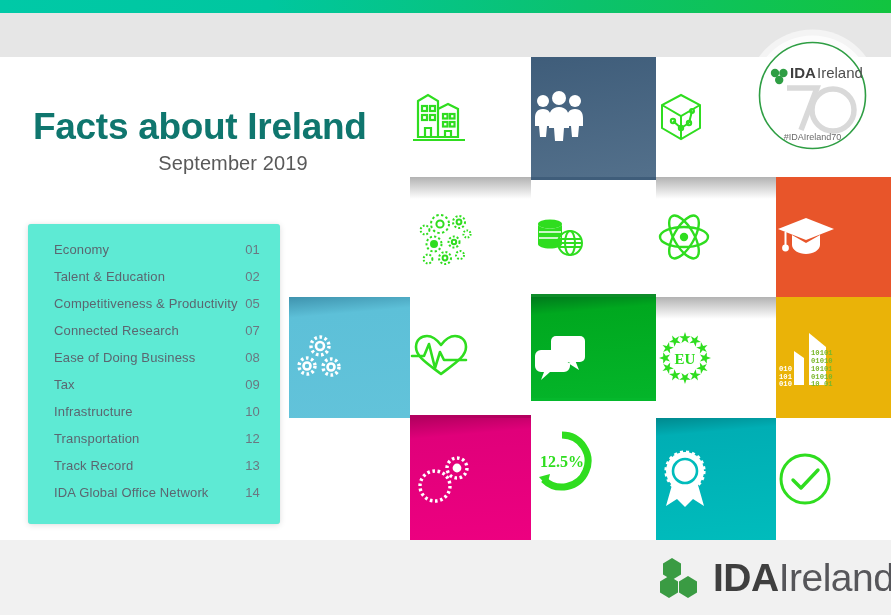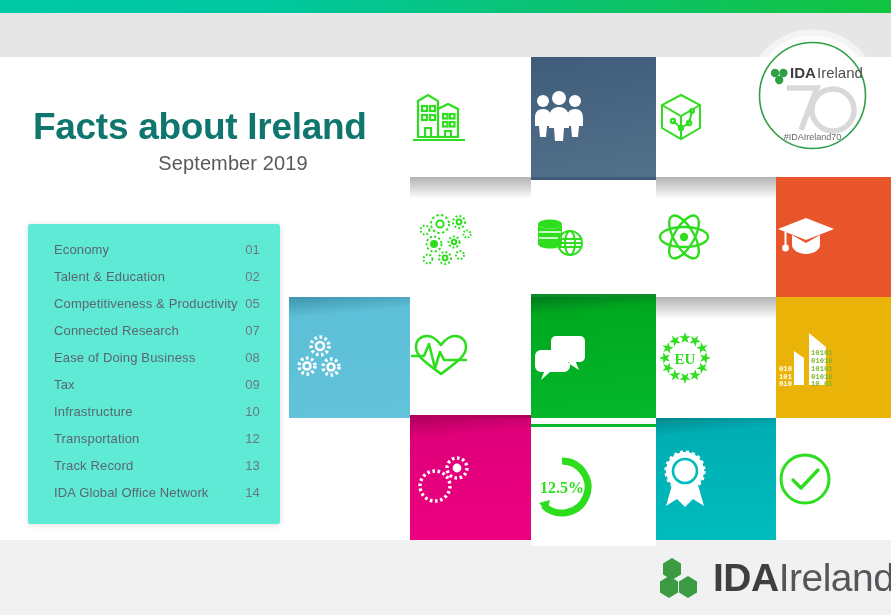--- a/index.html
+++ b/index.html
@@ -338,21 +338,21 @@
   <div class="tile" style="left:410px; top:418px; width:121px; height:122px; background:linear-gradient(175deg,#b3005f 0%,#e0007a 16%,#ed0080 100%);">
     <svg width="64" height="60" viewBox="0 0 64 60">
       <g fill="none" stroke="#ffffff" stroke-width="3.4" stroke-dasharray="2.6 2.6">
         <circle cx="25" cy="37" r="15"></circle>
         <circle cx="47" cy="19" r="10"></circle>
       </g>
       <circle cx="47" cy="19" r="4.4" fill="#ffffff"></circle>
     </svg>
   </div>
 
-  <div class="tile" style="left:531px; top:424px; width:125px; height:122px; background:#ffffff; border-top:3px solid #05b82c;">
+  <div class="tile" style="left:531px; top:398px; width:125px; height:122px; background:#ffffff; border-top:3px solid #05b82c;">
     <svg width="62" height="62" viewBox="0 0 62 62">
       <path d="M31 5 a26 26 0 1 1 -18.4 44.4" fill="none" stroke="#2fdd1f" stroke-width="7"></path>
       <polygon points="8,47 19,44 16,56" fill="#2fdd1f"></polygon>
       <text x="31" y="37" text-anchor="middle" fill="#2fdd1f" font-family="Liberation Serif, serif" font-size="16" font-weight="bold">12.5%</text>
     </svg>
   </div>
 
   <div class="tile" style="left:656px; top:418px; width:120px; height:122px; background:linear-gradient(175deg,#00898e 0%,#00aeb4 14%,#00bcbc 100%);">
     <svg width="58" height="60" viewBox="0 0 58 60">
       <g fill="#ffffff">

